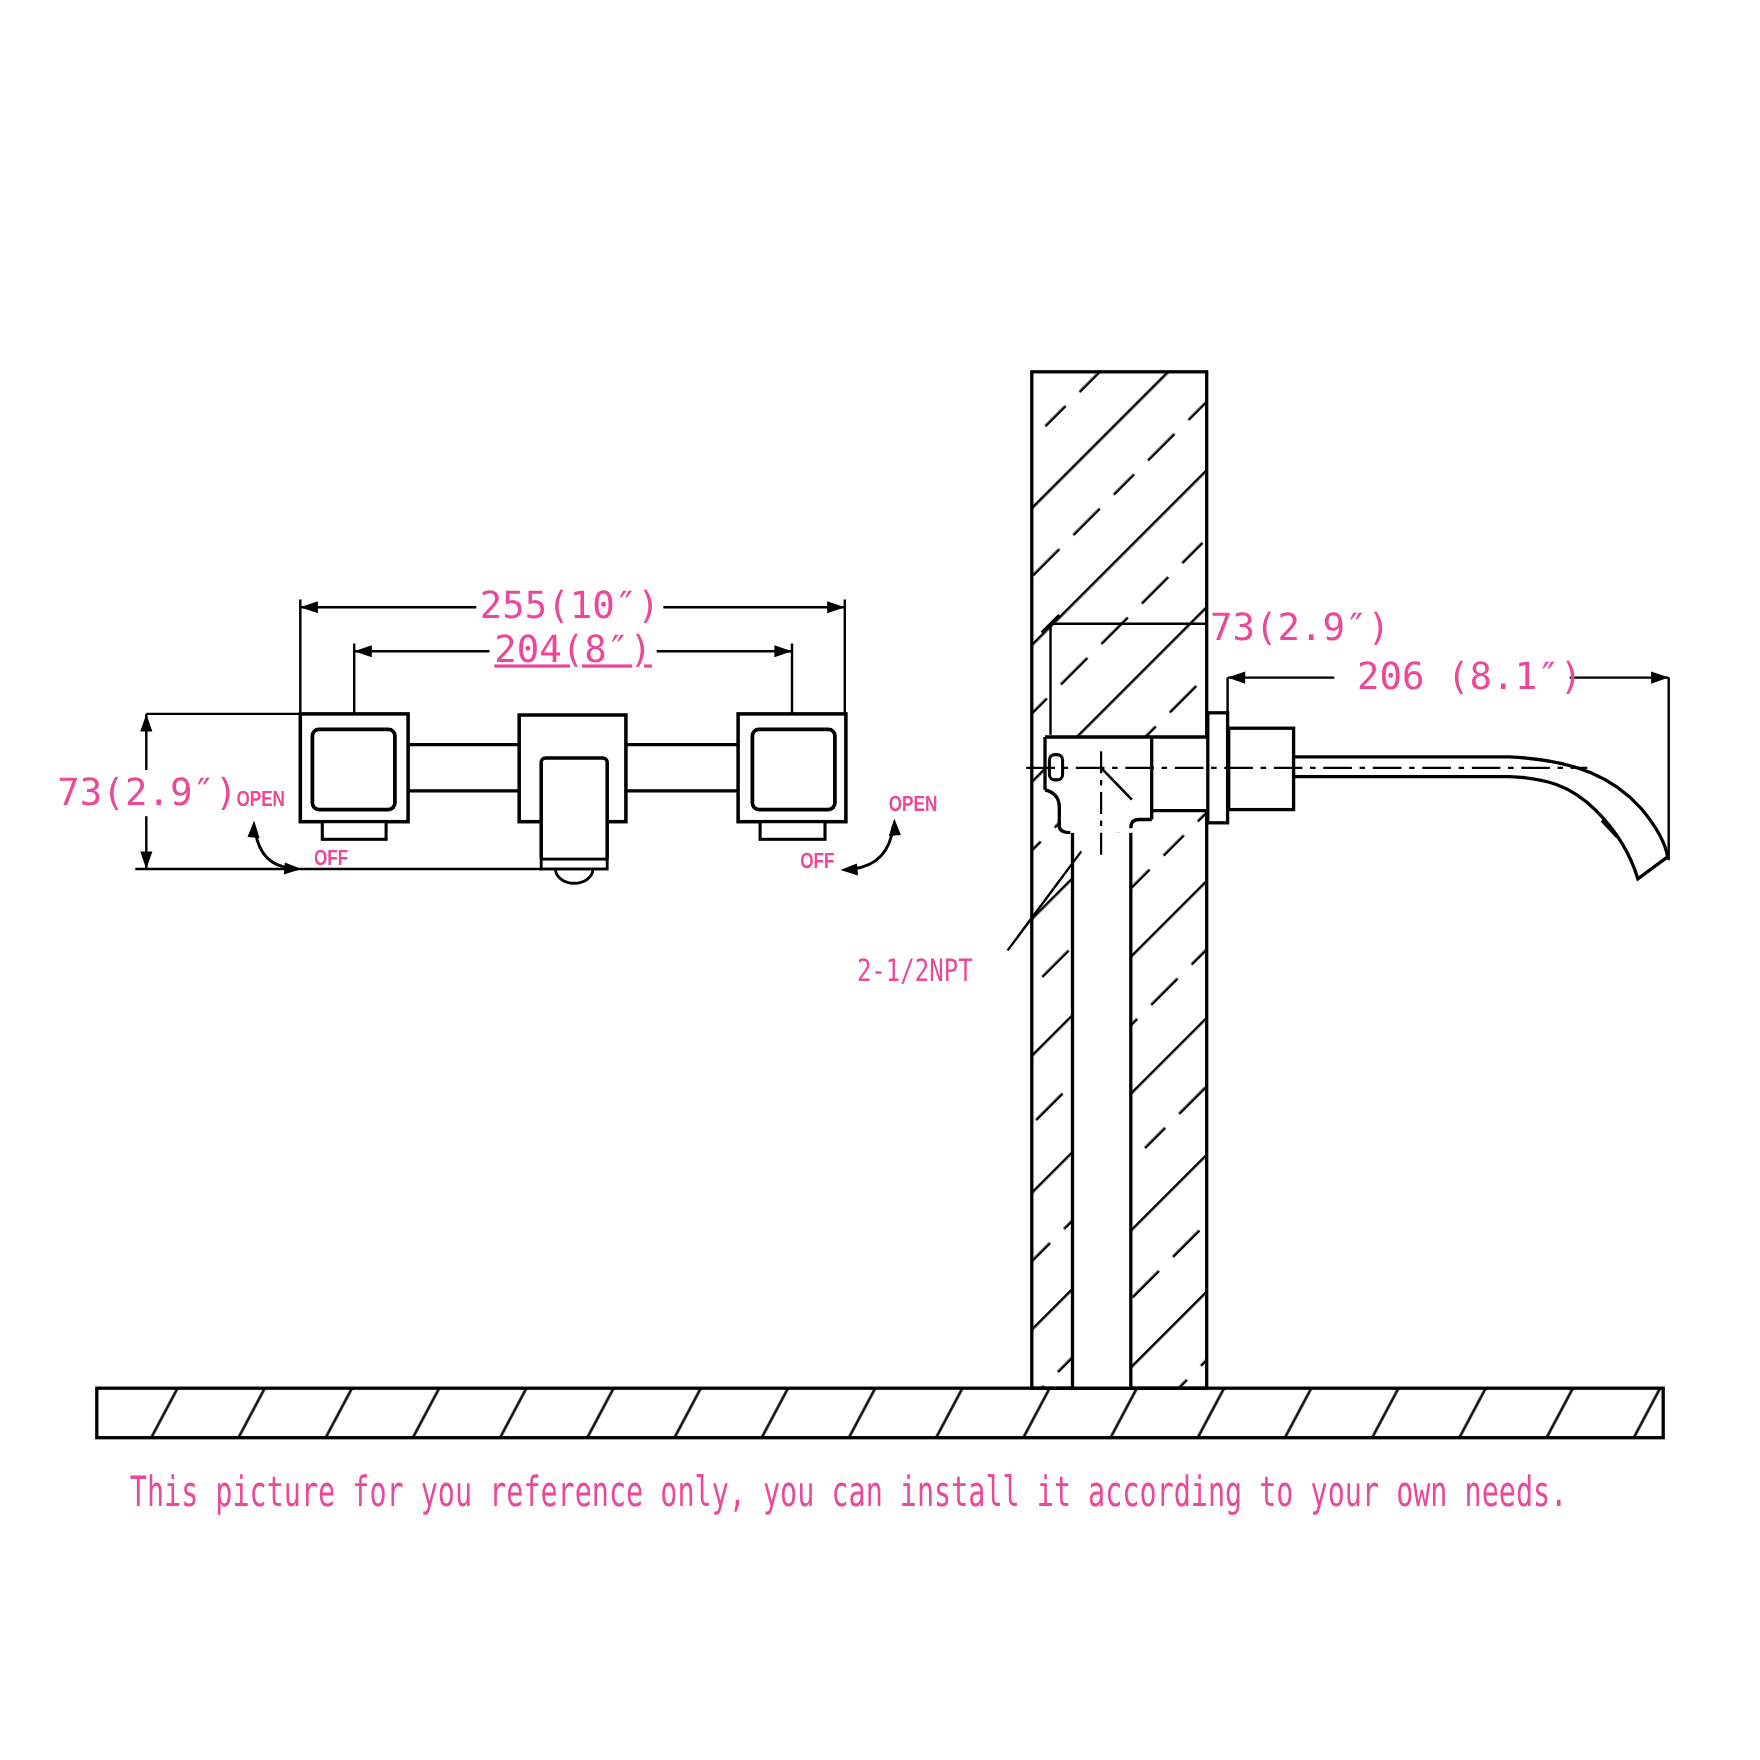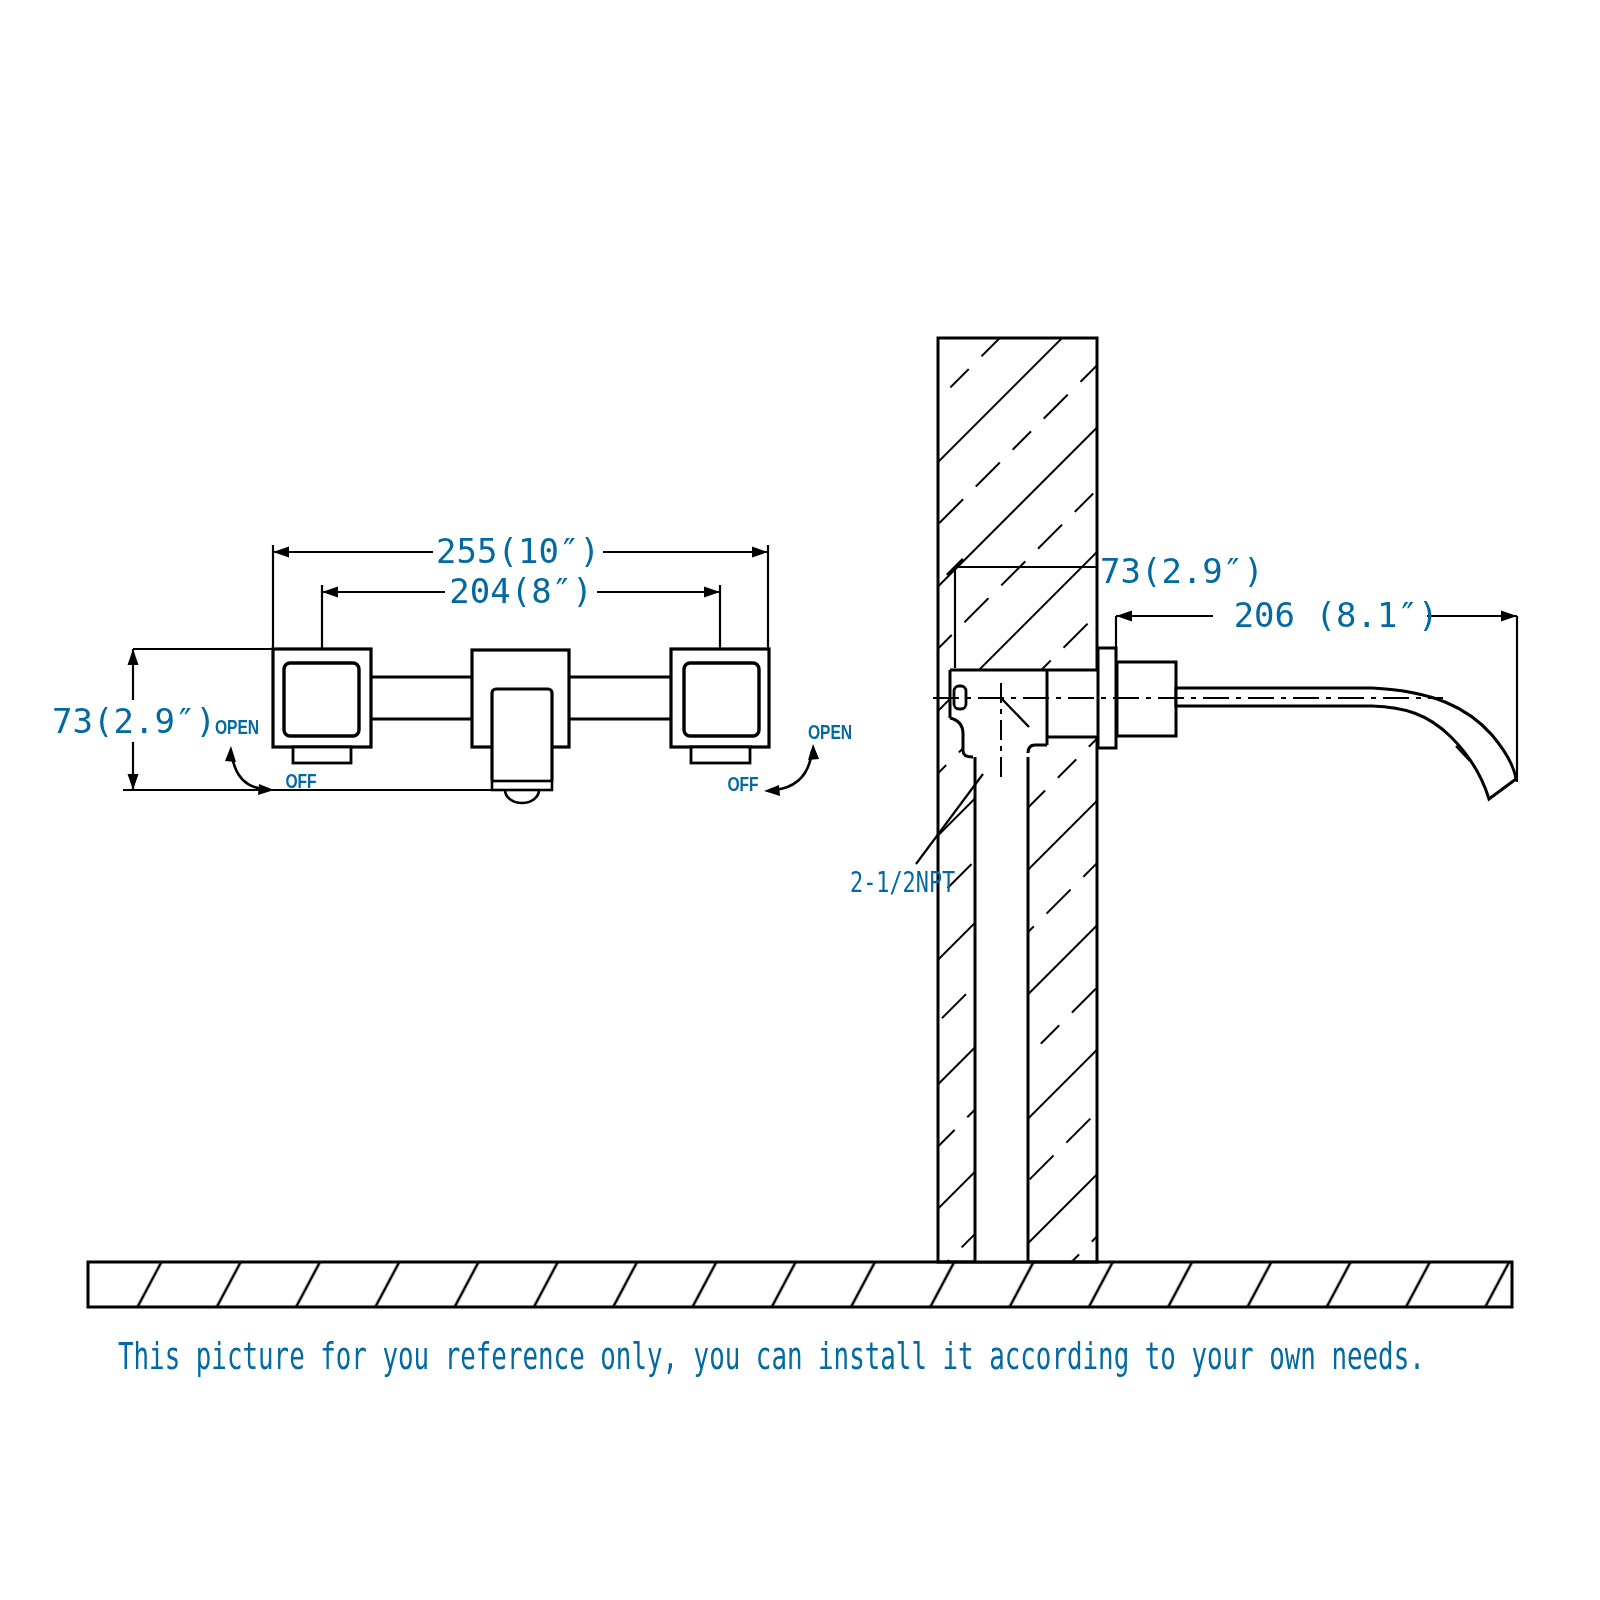--- a/index.html
+++ b/index.html
@@ -1,19 +1,19 @@
 <!DOCTYPE html>
 <html><head>
 <meta charset="utf-8">
 <style>
   html,body{margin:0;padding:0;background:#fff;}
   #canvas{position:relative;width:1600px;height:1600px;background:#fff;overflow:hidden;
           font-family:"DejaVu Sans Mono",monospace;}
   #linework{position:absolute;left:0;top:0;}
-  .lbl{position:absolute;white-space:nowrap;color:#0369a1;}
+  .lbl{position:absolute;white-space:nowrap;color:#ec4899;}
   .ctr{transform:translate(-50%,-50%);}
   .lft{transform:translateY(-50%);}
   .dim{font-family:"DejaVu Sans Mono",monospace;font-size:34px;font-weight:400;letter-spacing:0;}
   .dim-sm{font-family:"DejaVu Sans Mono",monospace;font-size:28px;font-weight:500;}
   .switch{font-family:"Liberation Sans",sans-serif;font-size:20px;font-weight:700;}
   .note{font-family:"DejaVu Sans Mono",monospace;font-size:38px;font-weight:500;}
   .cx78{display:inline-block;transform:scaleX(0.78);transform-origin:center center;}
   .cx78l{display:inline-block;transform:scaleX(0.78);transform-origin:left center;}
   .cx68l{display:inline-block;transform:scaleX(0.68);transform-origin:left center;}
 </style>
@@ -156,29 +156,29 @@
     <g>
       <path d="M812,751 Q808,786 775,790" fill="none" stroke="#000" stroke-width="2.6"></path>
       <path d="M813,744 l6,15 l-11,1 Z" fill="#000" stroke="none"></path>
       <path d="M764,791 l15,-6 l1,11 Z" fill="#000" stroke="none"></path>
     </g>
   </g>
 </svg>
 
 <div class="lbl ctr dim" style="left:518px;top:551px;">255(10″)</div>
 
-<div class="lbl ctr dim" style="left:521px;top:591px;">204(8″)</div>
+<div class="lbl ctr dim" style="left:521px;top:591px;text-decoration:underline;">204(8″)</div>
 
 <div class="lbl ctr dim" style="left:134px;top:721px;">73(2.9″)</div>
 
 <div class="lbl lft dim" style="left:1100px;top:571px;">73(2.9″)</div>
 
 <div class="lbl ctr dim" style="left:1320px;top:615px;margin-left:16px;">206 (8.1″)</div>
 
-<div class="lbl lft dim-sm" style="left:850px;top:882px;">
+<div class="lbl lft dim-sm" style="left:779px;top:882px;">
   <span class="cx78l">2-1/2NPT</span>
 </div>
 
 <div class="lbl ctr switch" style="left:237px;top:727px;">
   <span class="cx78">OPEN</span>
 </div>
 <div class="lbl ctr switch" style="left:301px;top:781px;">
   <span class="cx78">OFF</span>
 </div>
 <div class="lbl ctr switch" style="left:830px;top:732px;">

